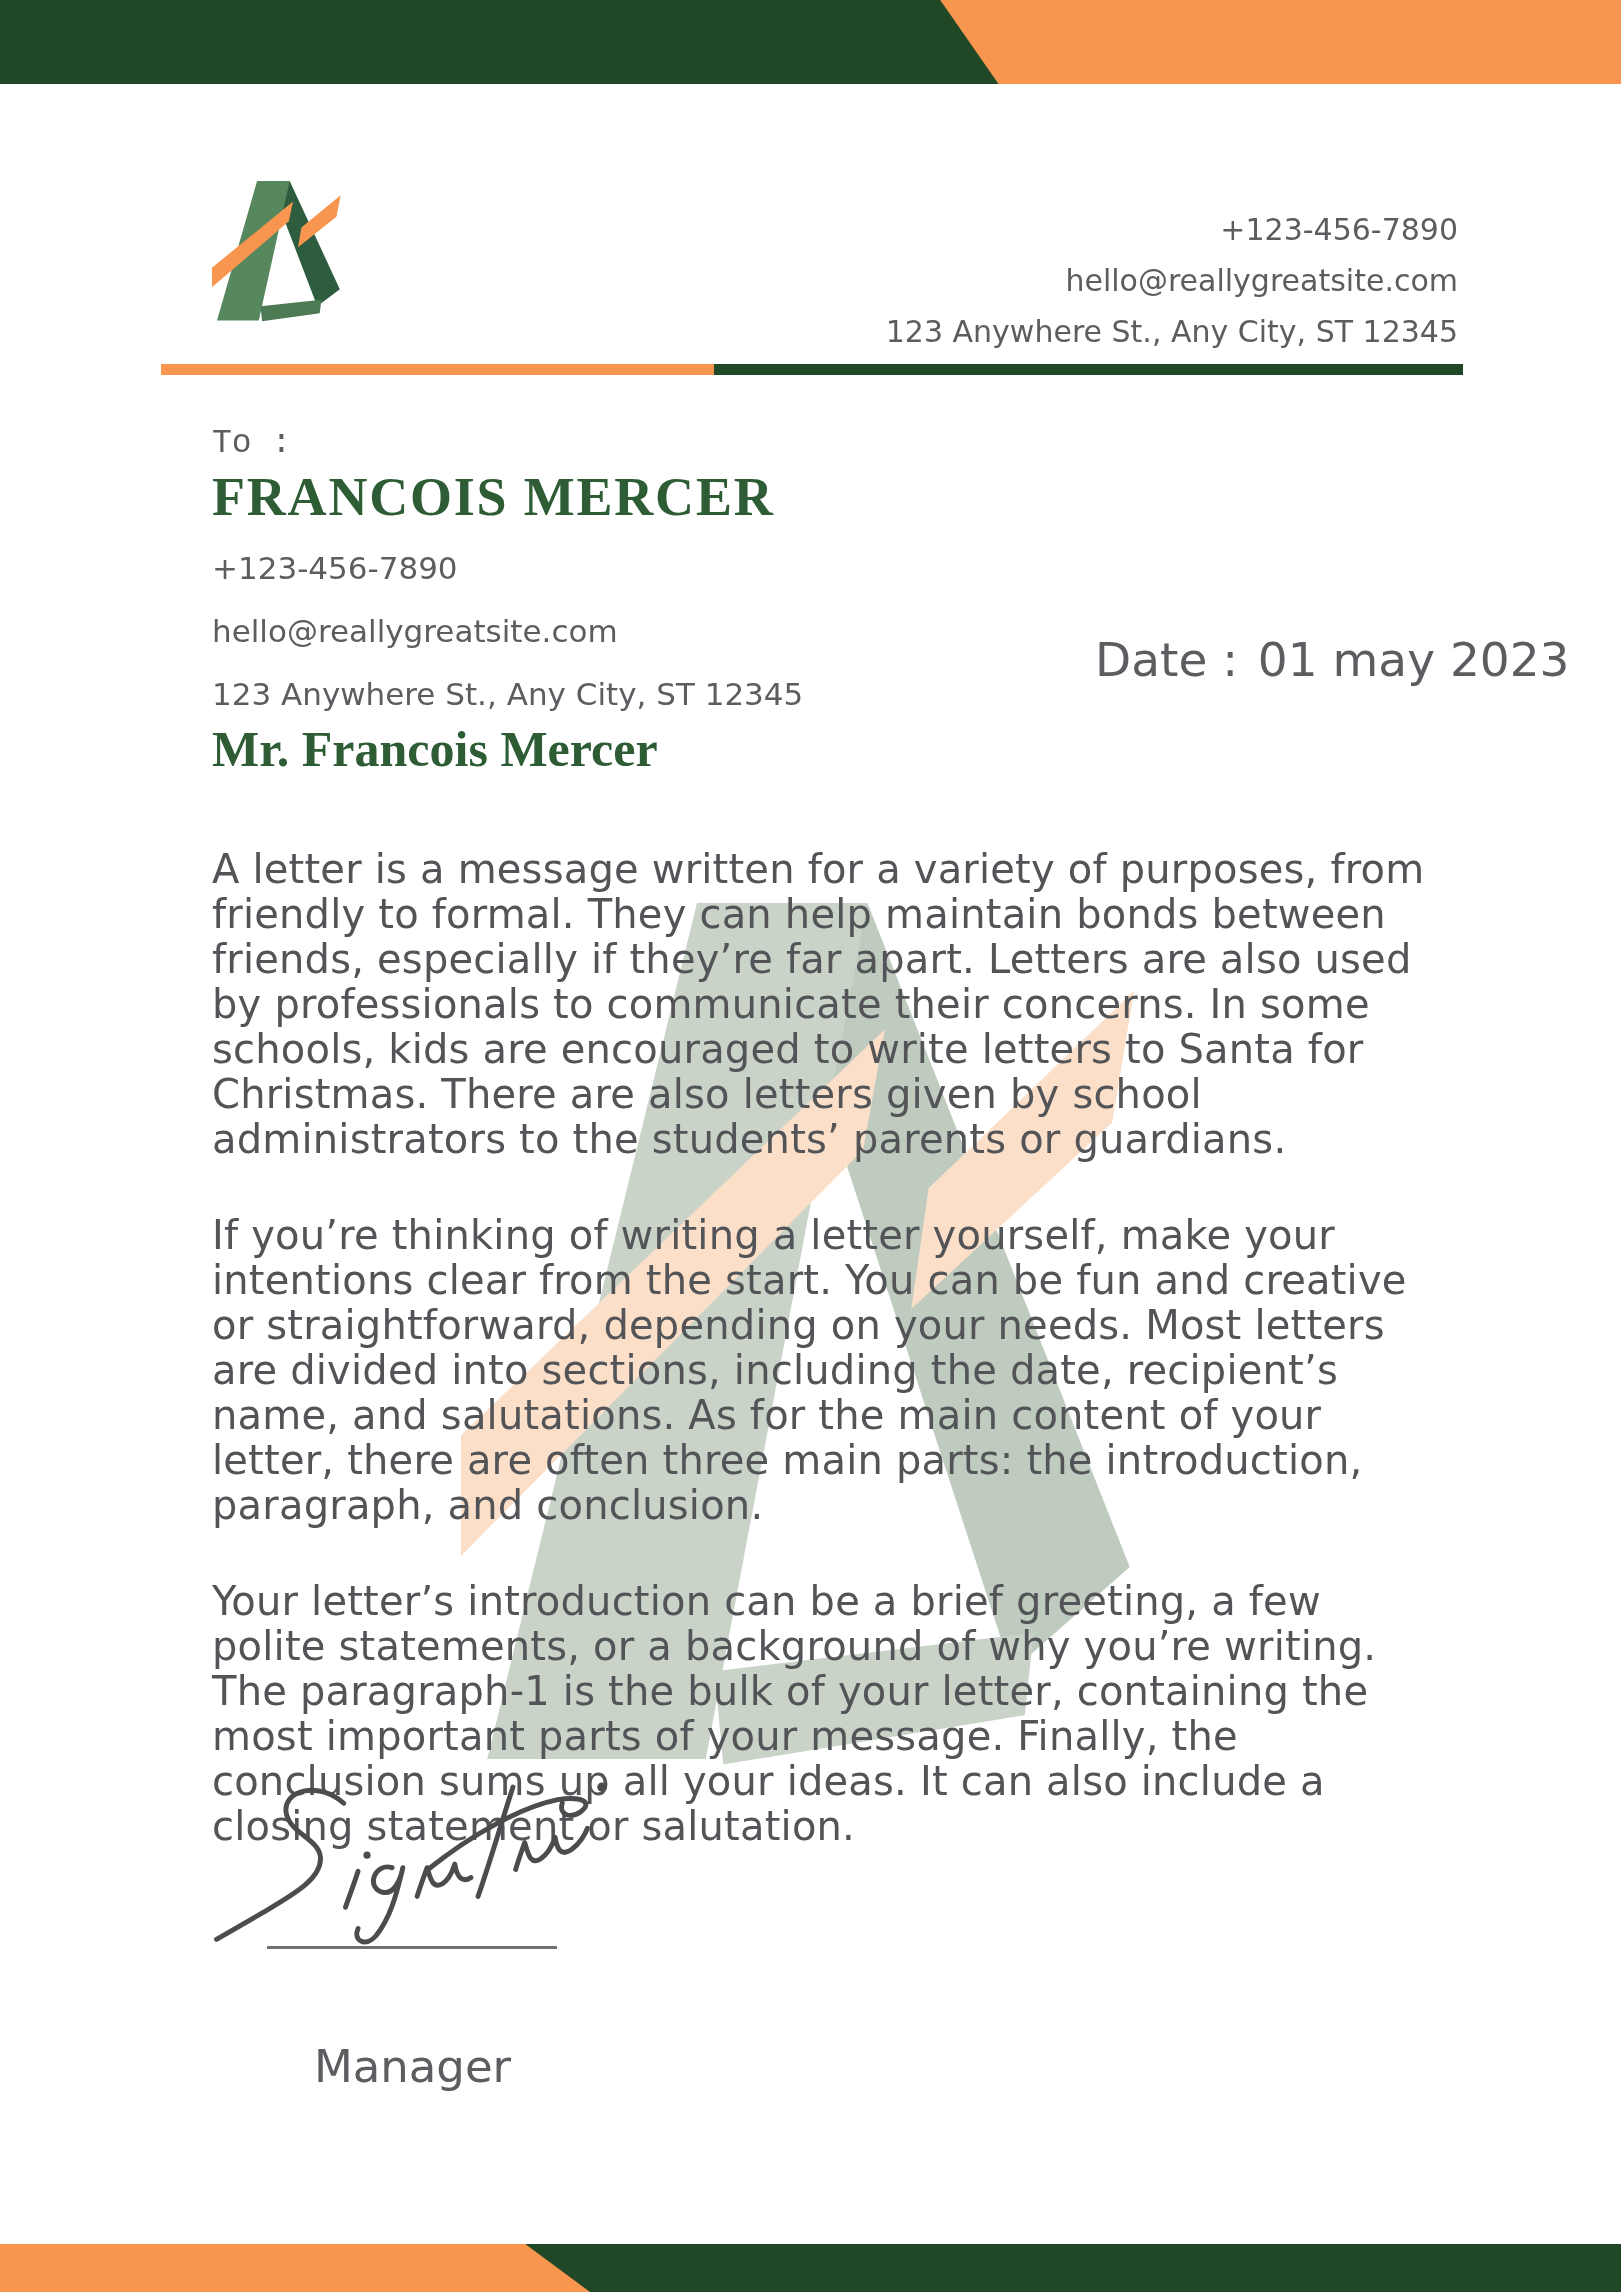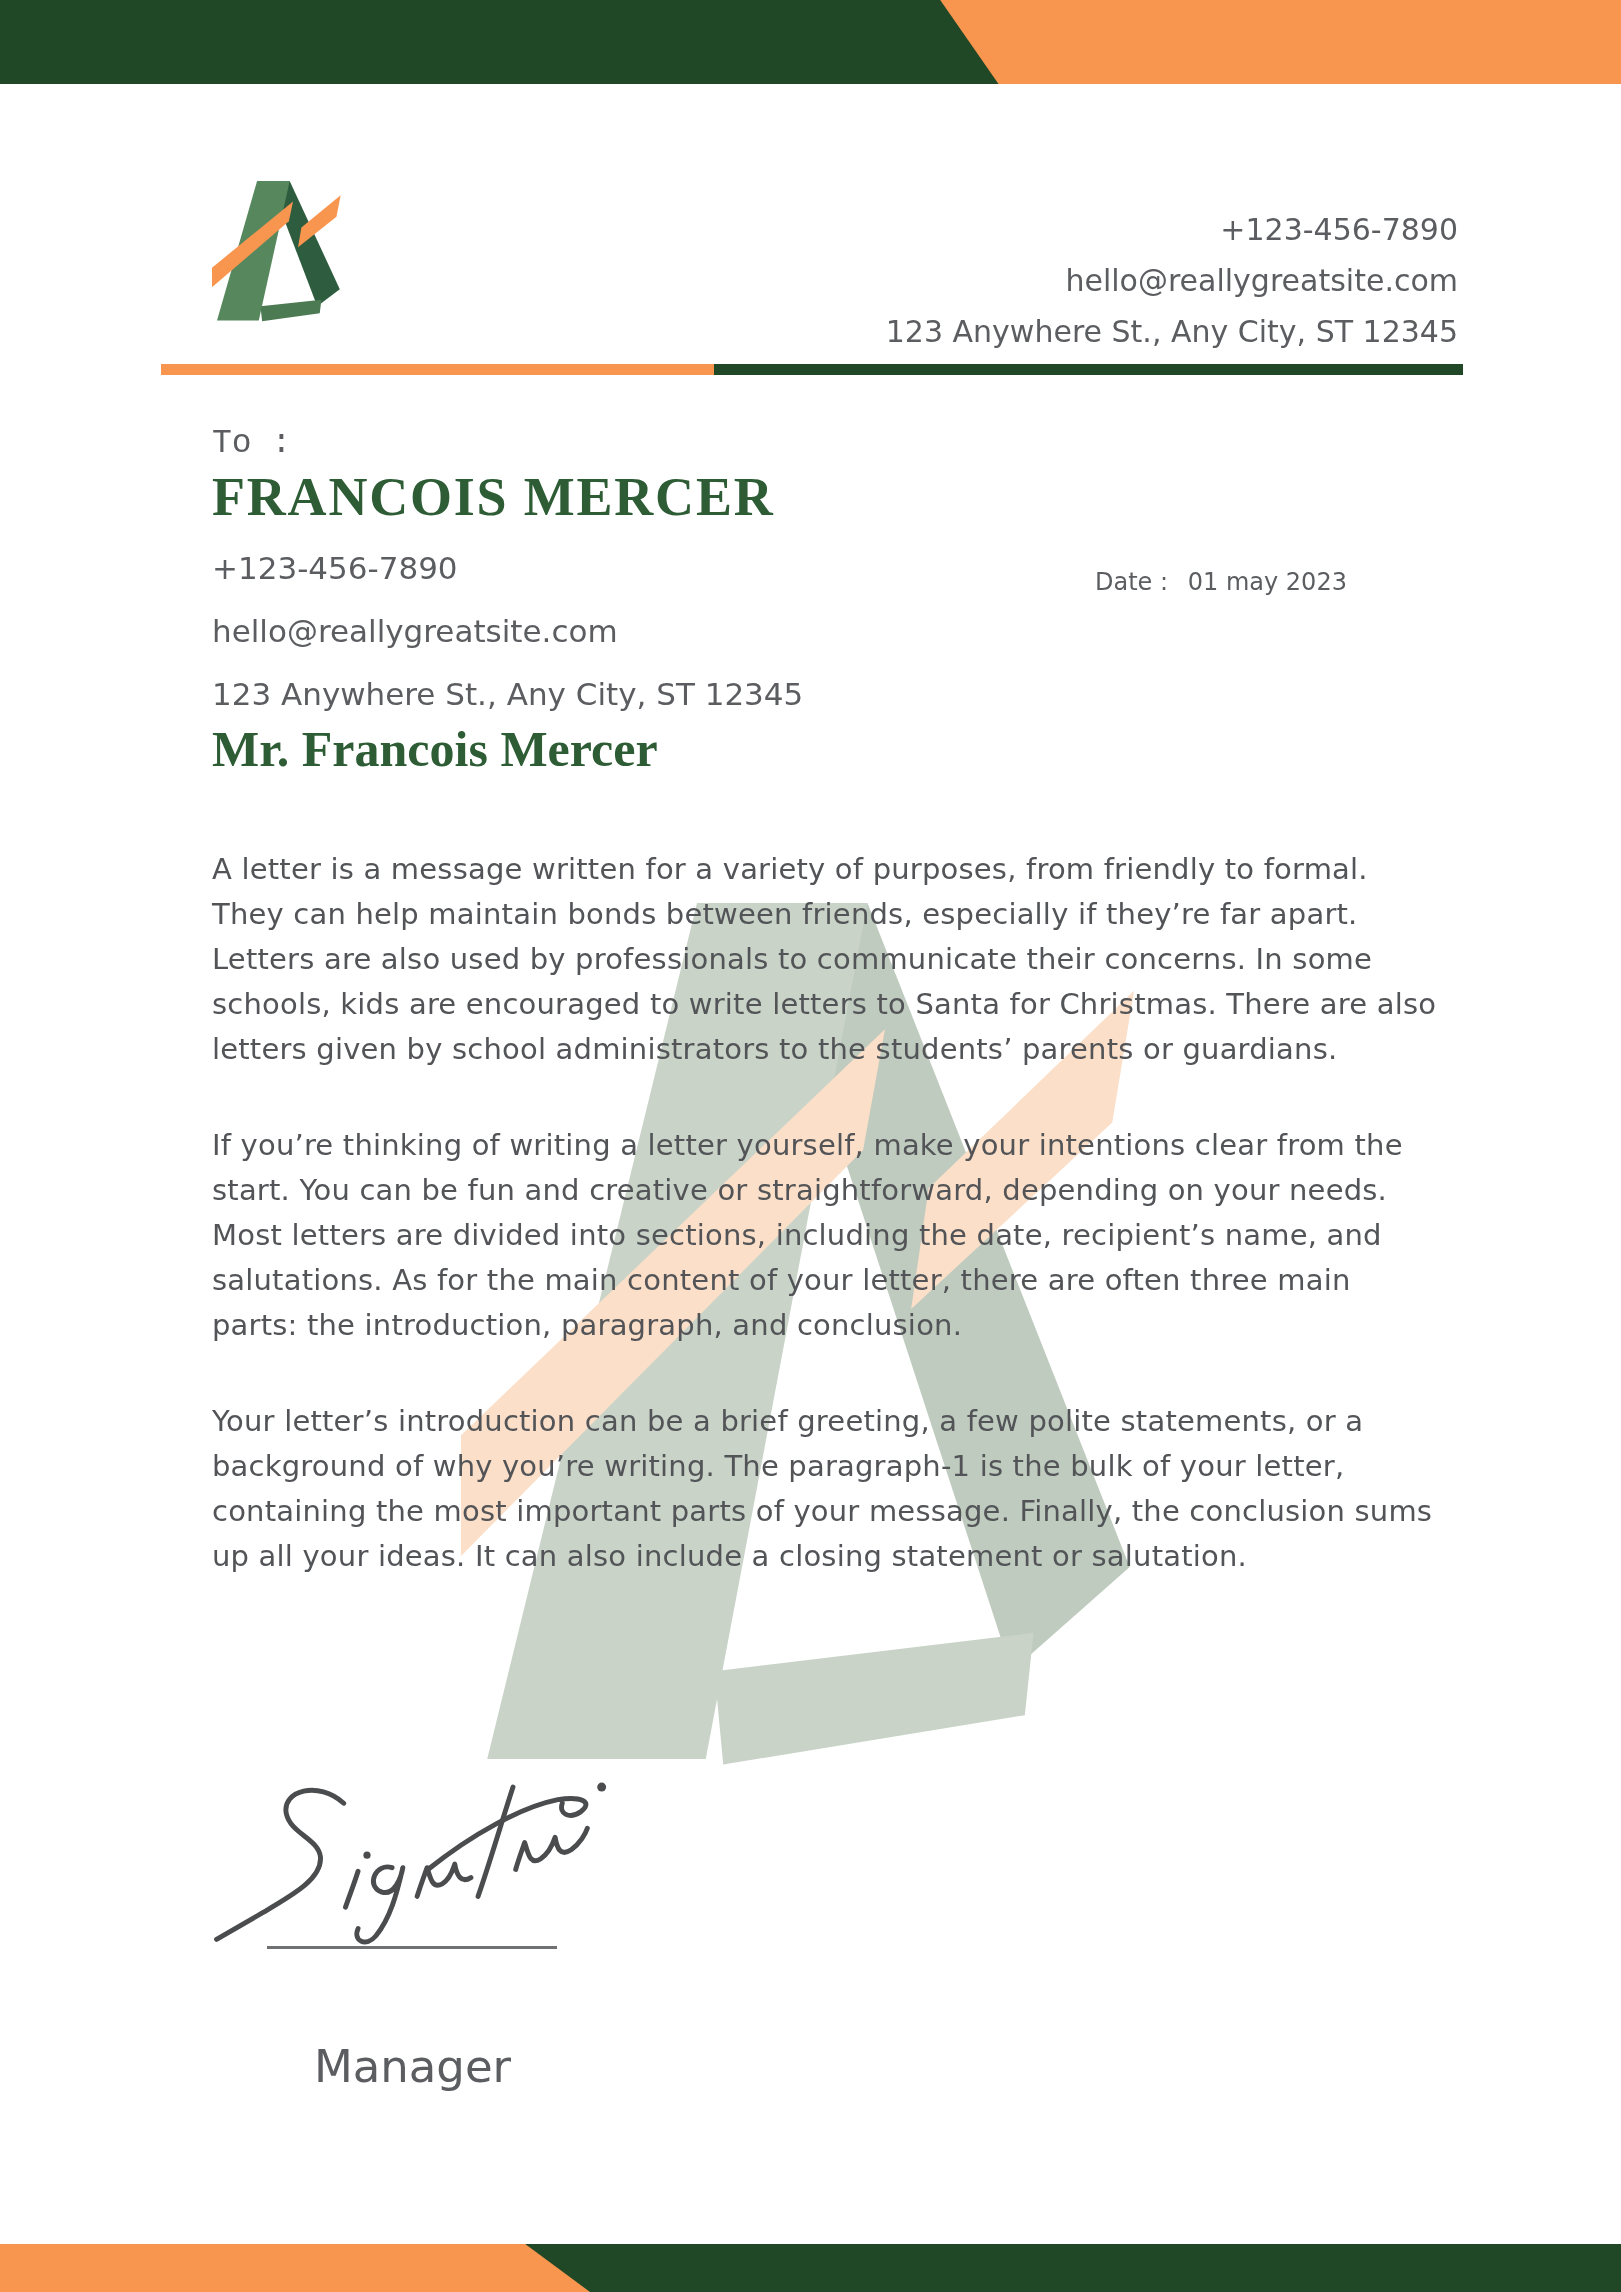--- a/index.html
+++ b/index.html
@@ -44,28 +44,28 @@
   .divider{position:absolute;left:161px;top:364px;width:1301px;height:10.7px;z-index:2;}
   .divider .seg-orange{position:absolute;left:0;top:0;width:553px;height:10.7px;background:var(--orange);}
   .divider .seg-green{position:absolute;left:553px;top:0;width:749px;height:10.7px;background:var(--dark-green);}
   
   .to-label{position:absolute;left:212px;top:425px;font-size:33px;color:var(--muted-gray);z-index:2;font-family:Liberation Mono, monospace;}
   .recipient-name{position:absolute;left:212px;top:466px;z-index:2;
     font-family:"Liberation Serif","DejaVu Serif",serif;font-weight:bold;
     font-size:54px;letter-spacing:1.8px;color:var(--text-green);}
   .recipient-contact{position:absolute;left:212px;top:537px;font-size:31px;line-height:63px;
     color:var(--muted-gray);z-index:2;}
-  .date-row{position:absolute;left:1095px;top:568px;font-size:24px;color:var(--muted-gray);z-index:2;}
+  .date-row{position:absolute;left:1095px;top:632px;font-size:47px;color:var(--muted-gray);z-index:2;}
   .date-row .date-value{margin-left:19.7px;}
   
   .greeting{position:absolute;left:212px;top:720px;z-index:2;
     font-family:"Liberation Serif","DejaVu Serif",serif;font-weight:bold;
     font-size:50px;color:var(--text-green);}
   .body-text{position:absolute;left:212px;top:847px;width:1229px;z-index:2;}
-  .body-text p{font-size:29px;line-height:45px;color:var(--body-gray);margin:0 0 51px 0;letter-spacing:0.2px;}
+  .body-text p{font-size:40px;line-height:45px;color:var(--body-gray);margin:0 0 51px 0;letter-spacing:0.2px;}
   
   .watermark-svg{position:absolute;left:461px;top:903px;width:743px;height:878px;z-index:1;
     --l1:var(--watermark-green);--l2:var(--watermark-green-dark);--l3:var(--watermark-green);--l4:var(--watermark-peach);}
   
   .signature-svg{position:absolute;left:204px;top:1760px;width:412px;height:193px;z-index:2;}
   .signature-svg path{fill:none;stroke:var(--signature-ink);stroke-width:5.5;stroke-linecap:round;stroke-linejoin:round;}
   .signature-svg circle{fill:var(--signature-ink);}
   .signature-line{position:absolute;left:267px;top:1946px;width:290px;height:2.7px;background:#6f7173;z-index:2;}
   .signature-role{position:absolute;left:278px;top:2040px;width:269px;text-align:center;
     font-size:45px;color:var(--muted-gray);z-index:2;}

